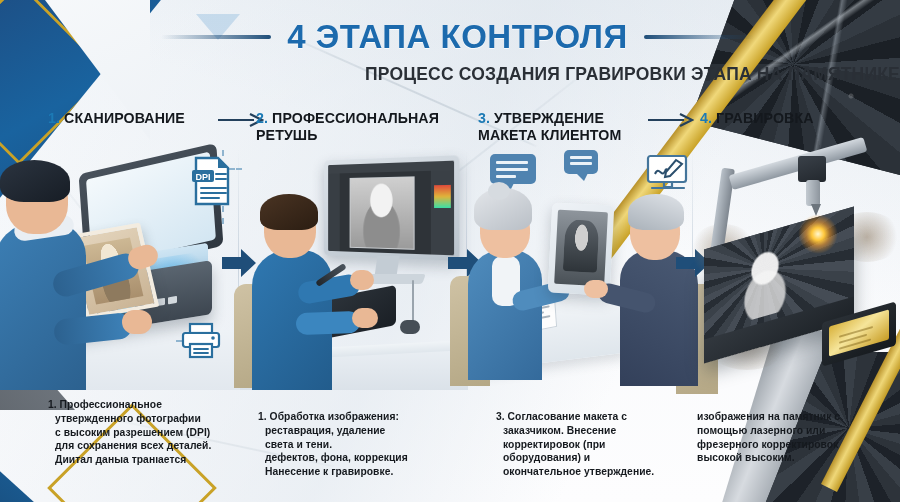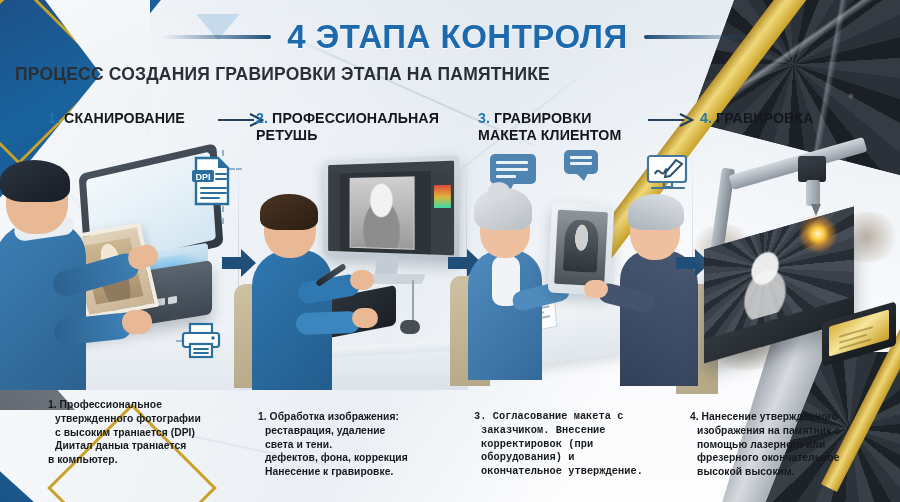--- a/index.html
+++ b/index.html
@@ -91,21 +91,21 @@
     background:linear-gradient(95deg,#9aa1a8,#d7dbe0 40%,#8f979f);
     transform:rotate(17deg);
   }
   .tri-accent{
     position:absolute; left:196px; top:14px; width:0; height:0;
     border-left:22px solid transparent; border-right:22px solid transparent;
     border-top:26px solid rgba(150,190,225,.45);
   }
 
   
-  .header{ position:absolute; left:15px; right:0; top:18px; text-align:left; }
+  .header{ position:absolute; left:15px; right:0; top:18px; text-align:right; }
   .title-row{ display:flex; align-items:center; justify-content:center; gap:16px; }
   .rule{ width:110px; height:4px; background:linear-gradient(90deg,rgba(31,78,121,0),#1f4e79); border-radius:2px; }
   .rule.right{ background:linear-gradient(270deg,rgba(31,78,121,0),#1f4e79); }
   .main-title{
     font-size:33px; font-weight:bold; letter-spacing:.5px; color:#1c6aad;
     text-shadow:0 1px 0 rgba(255,255,255,.8);
     white-space:nowrap;
   }
   .subtitle{
     margin-top:8px; font-size:17.5px; font-weight:bold; color:#2a2f36;
@@ -401,21 +401,21 @@
           <path d="M32 2 L44 8 L32 14" stroke="#23405c" stroke-width="2.2" fill="none"></path>
         </svg>
     </div>
     <div class="step-head" style="left:256px;top:4px;">
       <span class="num">2.</span>
       <span>ПРОФЕССИОНАЛЬНАЯ</span><br>
       <span>РЕТУШЬ</span>
     </div>
     <div class="step-head" style="left:478px;top:4px;">
       <span class="num">3.</span>
-      <span>ГРАВИРОВКИ</span><br>
+      <span>УТВЕРЖДЕНИЕ</span><br>
       <span>МАКЕТА КЛИЕНТОМ</span>
     </div>
     <div class="head-arrow" style="left:648px;top:6px;">
       <svg width="46" height="16" viewBox="0 0 46 16">
           <path d="M0 8 H36" stroke="#23405c" stroke-width="2.2" fill="none"></path>
           <path d="M32 2 L44 8 L32 14" stroke="#23405c" stroke-width="2.2" fill="none"></path>
         </svg>
     </div>
     <div class="step-head" style="left:700px;top:4px;">
       <span class="num">4.</span>
@@ -620,42 +620,41 @@
         <i style="top:12px;width:34px"></i>
           <i style="top:18px;width:28px"></i>
           <i style="top:24px;width:32px"></i>
       </div>
     </div>
   </div>
 
   <div class="caption" style="left:48px;top:398px;width:200px;">
     <span class="ln">1. Профессиональное</span>
     <span class="ln ind">утвержденного фотографии</span>
-    <span class="ln ind">с высоким транıается (DPI)</span>
+    <span class="ln ind">с высоким разрешением (DPI)</span>
+    <span class="ln ind">для сохранения всех деталей.</span>
     <span class="ln ind">Диитал даныа транıается</span>
-    <span class="ln">в компьютер.</span>
   </div>
 
   <div class="caption" style="left:258px;top:410px;width:200px;">
     <span class="ln">1. Обработка изображения:</span>
     <span class="ln ind">реставрация, удаление</span>
     <span class="ln ind">света и тени.</span>
     <span class="ln ind">дефектов, фона, коррекция</span>
     <span class="ln ind">Нанесение к гравировке.</span>
   </div>
 
-  <div class="caption" style="left:474px;top:410px;width:200px;font-family:Liberation Mono, monospace;">
+  <div class="caption" style="left:496px;top:410px;width:200px;">
     <span class="ln">3. Согласование макета с</span>
     <span class="ln ind">заказчиком. Внесение</span>
     <span class="ln ind">корректировок (при</span>
     <span class="ln ind">оборудования) и</span>
     <span class="ln ind">окончательное утверждение.</span>
   </div>
 
   <div class="caption" style="left:690px;top:410px;width:205px;">
-    <span class="ln">4. Нанесение утвержденного</span>
     <span class="ln ind">изображения на памятник с</span>
     <span class="ln ind">помощью лазерного или</span>
-    <span class="ln ind">фрезерного окончательное</span>
+    <span class="ln ind">фрезерного корректировок</span>
     <span class="ln ind">высокой высоким.</span>
   </div>
 
 </div>
 
 </body></html>

